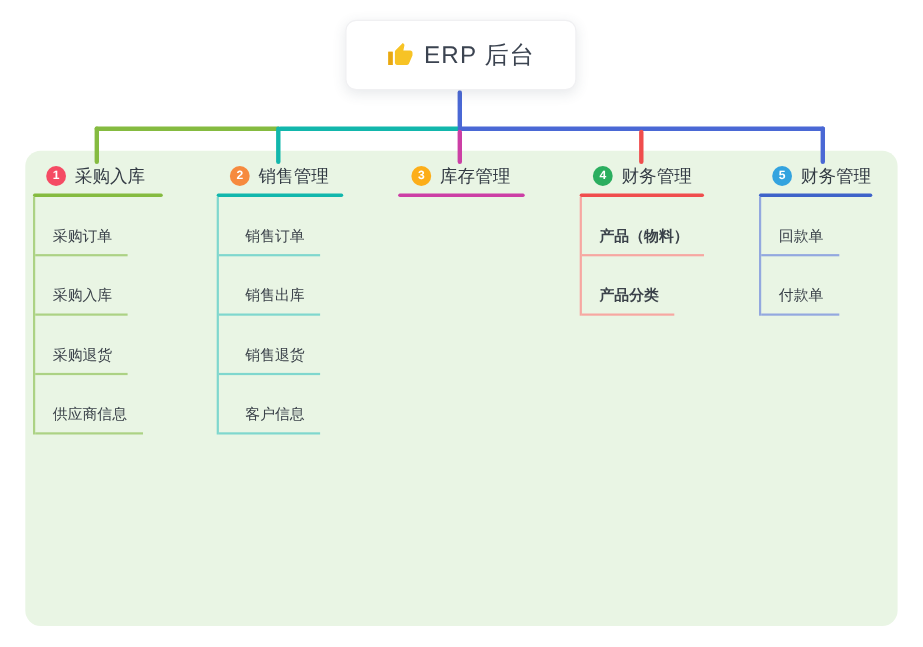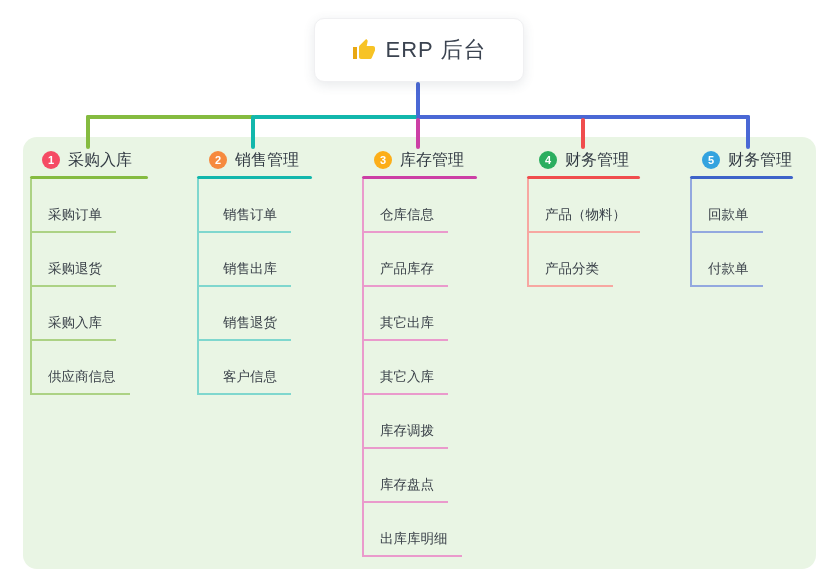--- a/index.html
+++ b/index.html
@@ -58,21 +58,21 @@
   .b2 .children { border-left: 2px solid #7fd7ce; }
   .b2 .child { border-bottom: 2px solid #7fd7ce; padding-left: 24px; }
   .b2 .badge { background: #f68a3e; }
 
   .b3 .branch-underline { background: #cc3fa5; }
   .b3 .children { border-left: 2px solid #ea9acc; }
   .b3 .child { border-bottom: 2px solid #ea9acc; }
   .b3 .badge { background: #fcae19; }
 
   .b4 .branch-underline { background: #f04d4d; }
-  .b4 .children { border-left: 2px solid #f7a7a1; }
+  .b4 .children { border-left: 2px solid #f7a7a1; font-weight: bold; }
   .b4 .child { border-bottom: 2px solid #f7a7a1; }
   .b4 .badge { background: #2bae5f; }
 
   .b5 .branch-underline { background: #3e63c9; }
   .b5 .children { border-left: 2px solid #93a8df; }
   .b5 .child { border-bottom: 2px solid #93a8df; text-align: center; }
   .b5 .badge { background: #33a3df; }
 </style>
 </head>
 <body>
@@ -102,22 +102,22 @@
   </div>
 
   <div class="branch b1">
     <div class="branch-title">
       <span class="badge">1</span>
       <span>采购入库</span>
     </div>
     <div class="branch-underline"></div>
     <div class="children">
       <div class="child">采购订单</div>
+      <div class="child">采购入库</div>
       <div class="child">采购退货</div>
-      <div class="child">采购入库</div>
       <div class="child">供应商信息</div>
     </div>
   </div>
 
   <div class="branch b2">
     <div class="branch-title">
       <span class="badge">2</span>
       <span>销售管理</span>
     </div>
     <div class="branch-underline"></div>
@@ -128,29 +128,20 @@
       <div class="child">客户信息</div>
     </div>
   </div>
 
   <div class="branch b3">
     <div class="branch-title">
       <span class="badge">3</span>
       <span>库存管理</span>
     </div>
     <div class="branch-underline"></div>
-    <div class="children">
-      <div class="child">仓库信息</div>
-      <div class="child">产品库存</div>
-      <div class="child">其它出库</div>
-      <div class="child">其它入库</div>
-      <div class="child">库存调拨</div>
-      <div class="child">库存盘点</div>
-      <div class="child">出库库明细</div>
-    </div>
   </div>
 
   <div class="branch b4">
     <div class="branch-title">
       <span class="badge">4</span>
       <span>财务管理</span>
     </div>
     <div class="branch-underline"></div>
     <div class="children">
       <div class="child">产品（物料）</div>

